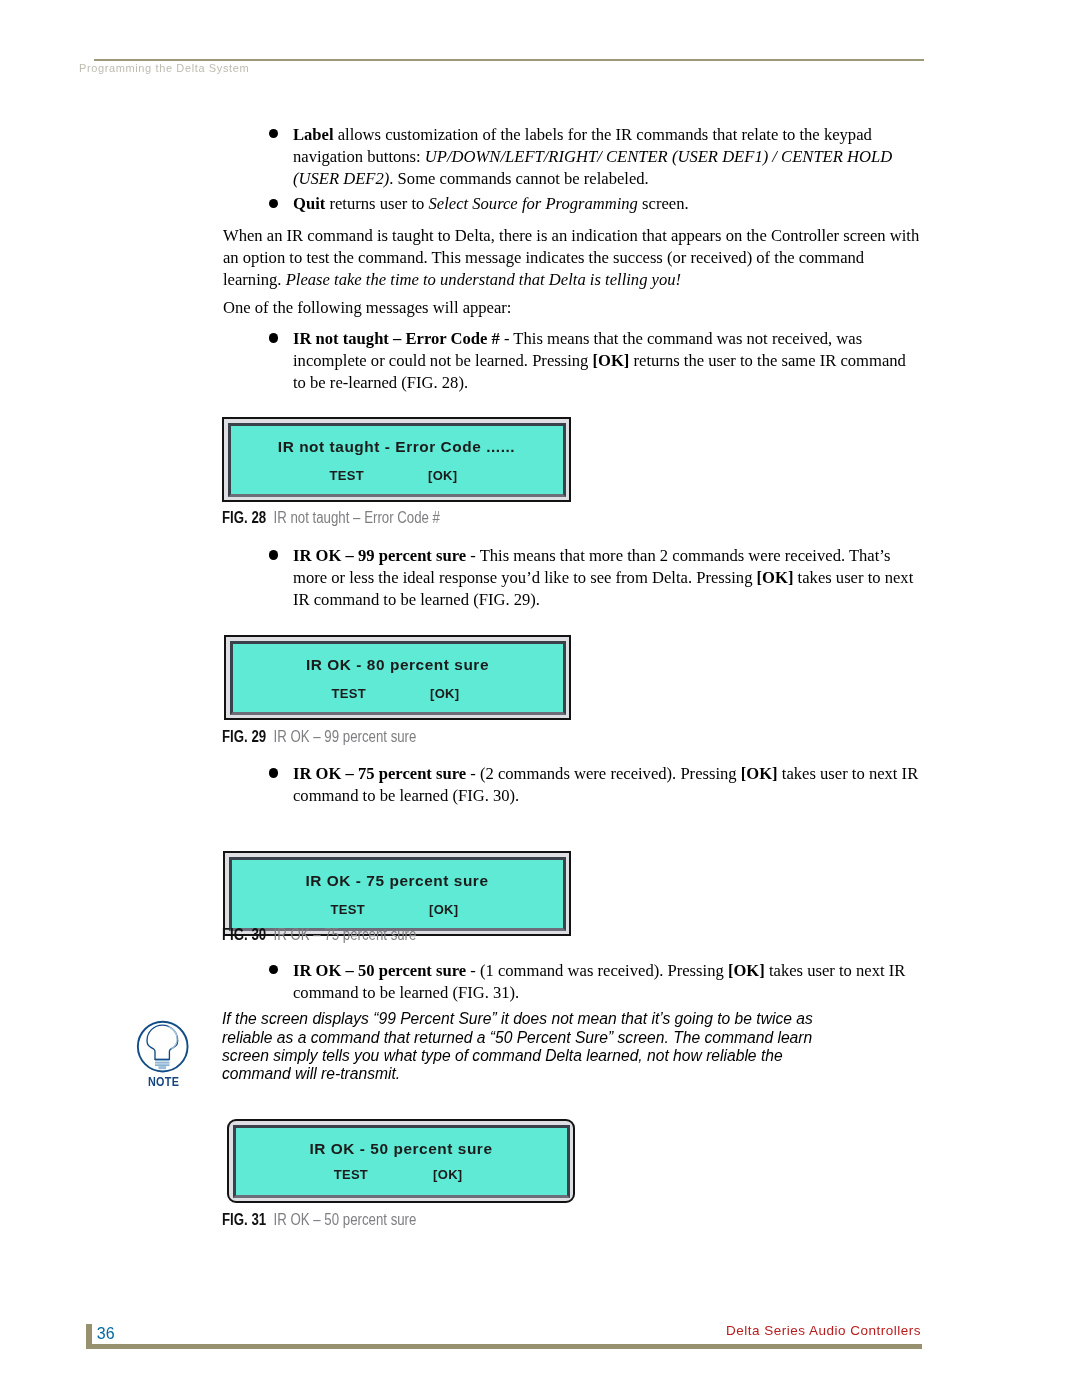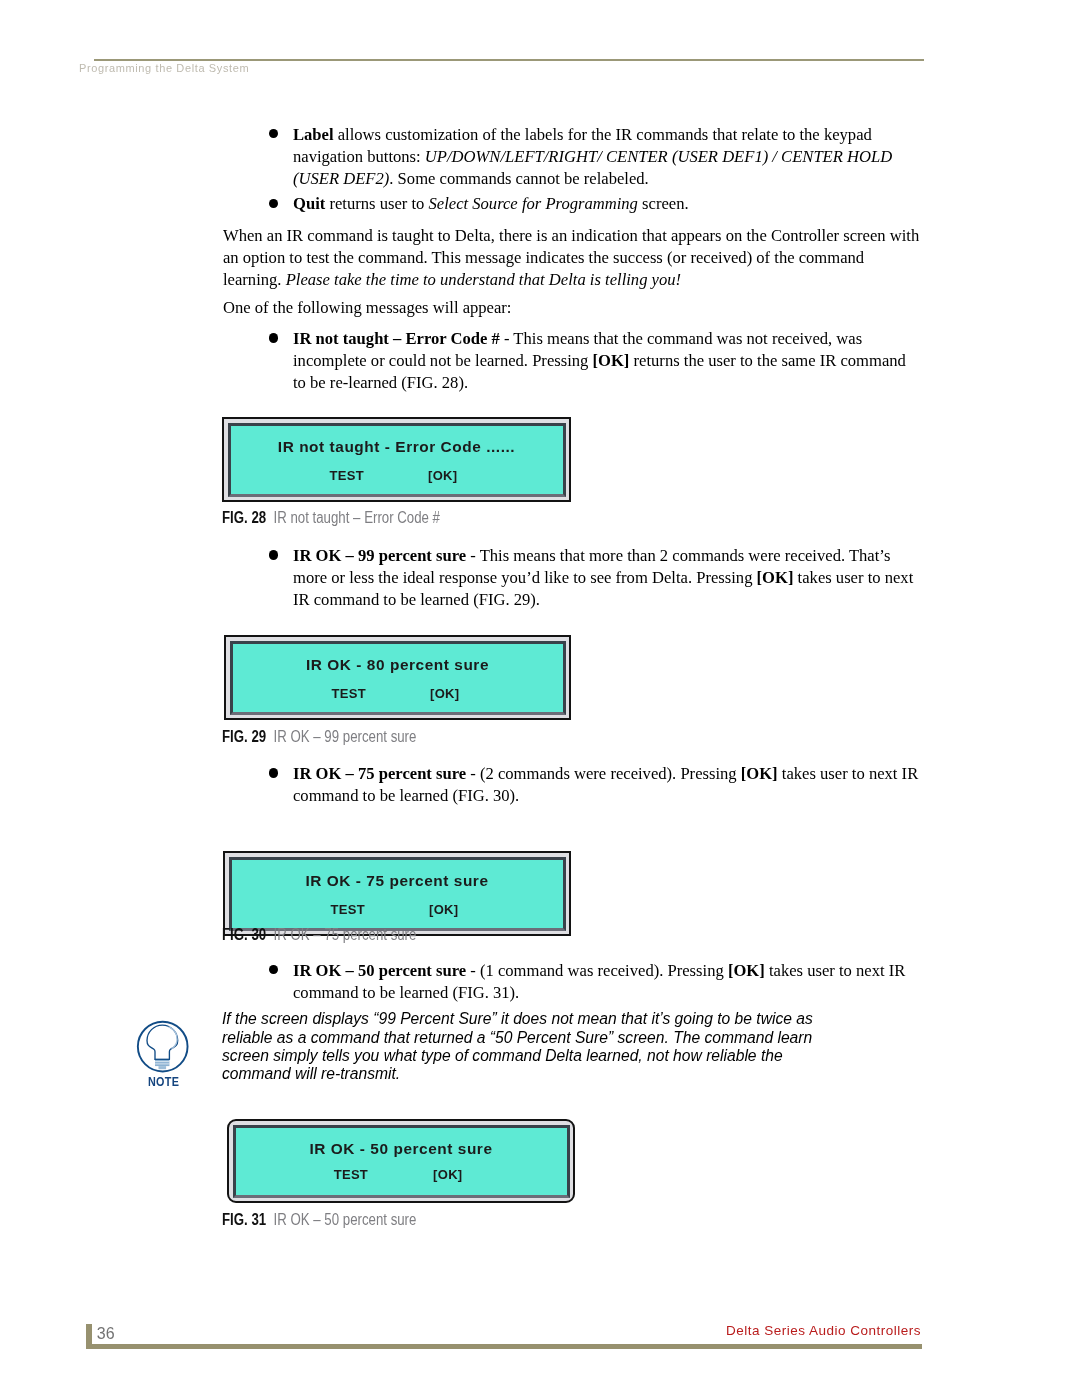--- a/index.html
+++ b/index.html
@@ -69,21 +69,21 @@
               font-family:"Liberation Sans",sans-serif;font-weight:bold;font-size:12px;
               letter-spacing:.35px;color:#15457f;transform:scaleX(.9);transform-origin:0 50%;}
   .note-text{position:absolute;left:222px;top:1009.2px;width:620px;font-family:"Liberation Sans",sans-serif;
              font-style:italic;font-size:16.3px;line-height:18.4px;color:#000;
              transform:scaleX(.9605);transform-origin:0 0;}
 
   
   .ft-v{position:absolute;left:86px;top:1324px;width:6.2px;height:25.3px;background:#97916f;}
   .ft-h{position:absolute;left:86px;top:1343.7px;width:836px;height:5.6px;background:#97916f;}
   .ft-page{position:absolute;left:96.8px;top:1325px;font-family:"Liberation Sans",sans-serif;
-           font-size:16px;color:#737373;}
+           font-size:16px;color:#0369a1;}
   .ft-right{position:absolute;top:1322.8px;left:726px;font-family:"Liberation Sans",sans-serif;
             font-size:13.5px;letter-spacing:.5px;color:#b91c1c;white-space:nowrap;}
 </style>
 </head>
 <body>
 
 <div class="page">
   <div class="hdr-rule"></div>
   <div class="hdr-text">Programming the Delta System</div>
 

